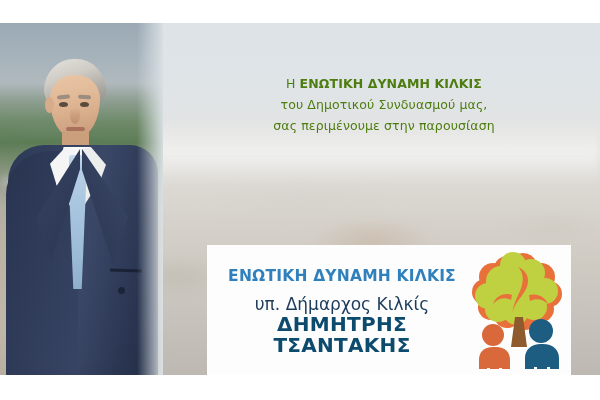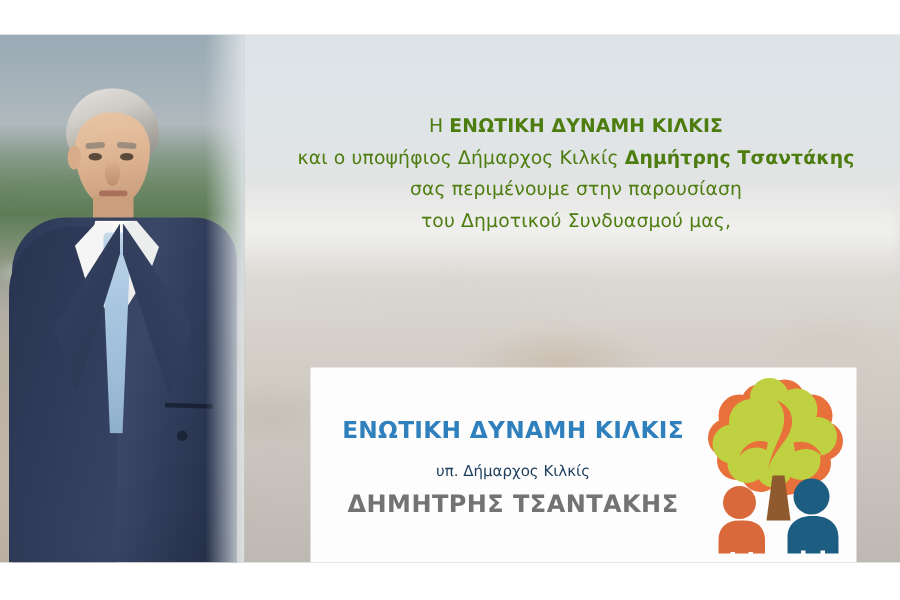--- a/index.html
+++ b/index.html
@@ -311,28 +311,28 @@
   .logo-party {
     color: #2f80bd;
     font-weight: 700;
     font-size: 15.5px;
     letter-spacing: .2px;
     line-height: 20px;
     margin-top: 2px;
   }
   .logo-role {
     color: #1d3c5c;
-    font-size: 10px;
+    font-size: 17px;
     line-height: 18px;
     margin-top: 9px;
   }
   .logo-name {
-    color: #737373;
+    color: #0c4a6e;
     font-weight: 700;
-    font-size: 16px;
+    font-size: 20px;
     letter-spacing: .3px;
     line-height: 21px;
     margin-top: 1px;
   }
   .logo-mark {
     flex: 0 0 auto;
     width: 96px;
     height: 118px;
     margin-right: 4px;
   }
@@ -374,23 +374,22 @@
         <div class="man-lapel-r"></div>
         <div class="man-pocket"></div>
         <div class="man-button"></div>
       </div>
       <div class="portrait-vignette"></div>
       <div class="portrait-fade"></div>
     </div>
 
     <div id="copy">
       <div class="line"><span>Η </span><b>ΕΝΩΤΙΚΗ ΔΥΝΑΜΗ ΚΙΛΚΙΣ</b></div>
-      <div class="line"><span>και ο υποψήφιος Δήμαρχος Κιλκίς </span><b>Δημήτρης Τσαντάκης</b></div>
+      <div class="line"><span>του Δημοτικού Συνδυασμού μας,</span></div>
       <div class="line"><span>σας περιμένουμε στην παρουσίαση</span></div>
-      <div class="line"><span>του Δημοτικού Συνδυασμού μας,</span></div>
     </div>
 
     <div id="logo-card">
       <div class="logo-text">
         <div class="logo-party">ΕΝΩΤΙΚΗ ΔΥΝΑΜΗ ΚΙΛΚΙΣ</div>
         <div class="logo-role">υπ. Δήμαρχος Κιλκίς</div>
         <div class="logo-name">ΔΗΜΗΤΡΗΣ ΤΣΑΝΤΑΚΗΣ</div>
       </div>
       <div class="logo-mark">
         <svg viewBox="0 0 96 118" xmlns="http://www.w3.org/2000/svg" aria-hidden="true">

